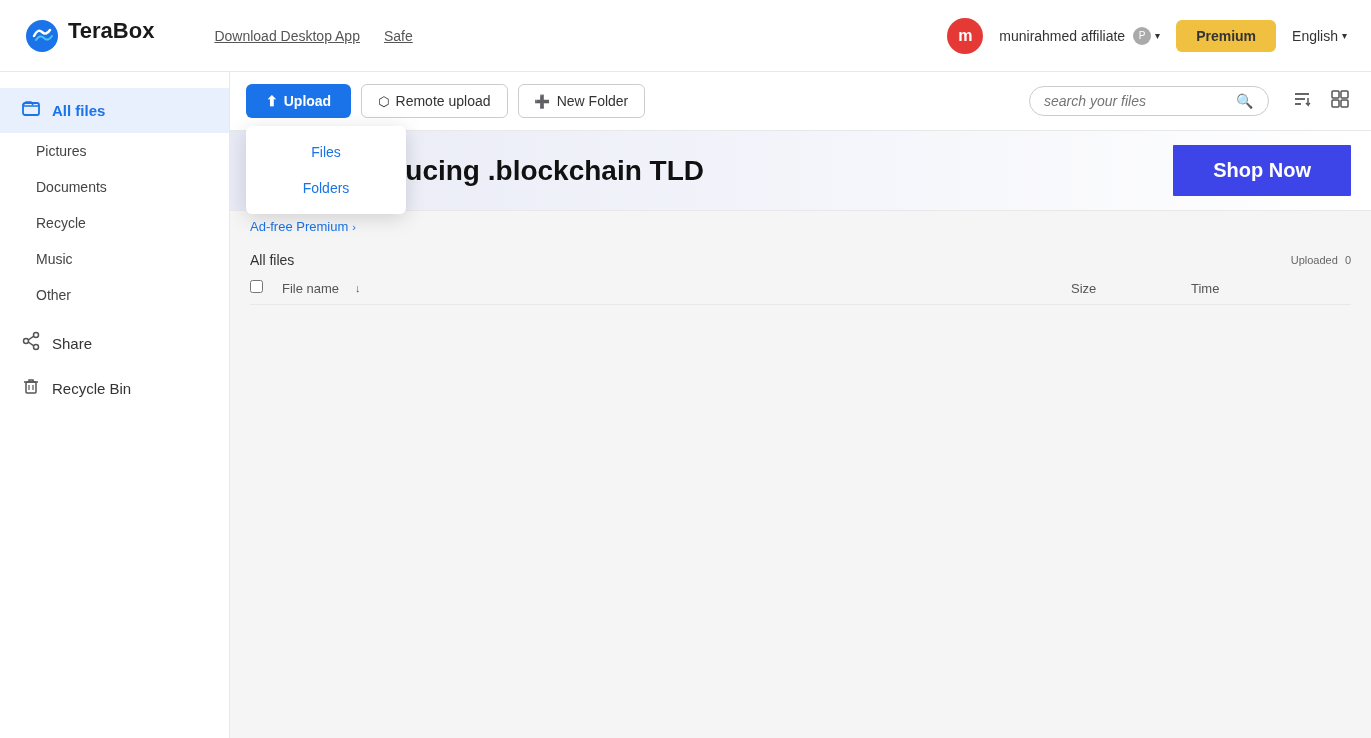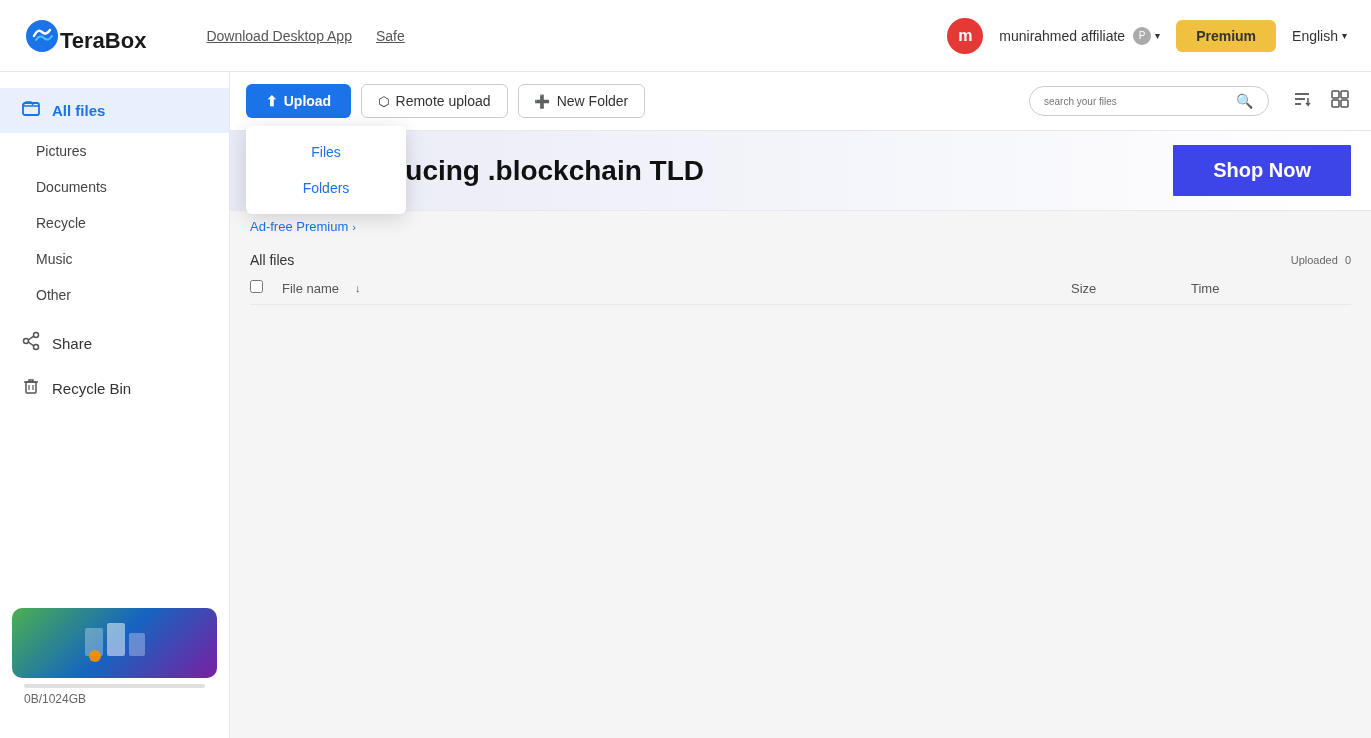--- a/index.html
+++ b/index.html
@@ -10,21 +10,22 @@
       height: 72px;
       background: #fff;
       display: flex;
       align-items: center;
       padding: 0 24px;
       border-bottom: 1px solid #e8e8e8;
       gap: 20px;
     }
     .logo-area {
       display: flex;
-      align-items: flex-end;
+      align-items: flex-start;
+      gap: 8px;
       text-decoration: none;
     }
     .logo-icon {
       width: 36px;
       height: 36px;
     }
     .logo-text {
       font-size: 22px;
       font-weight: 700;
       color: #1a1a1a;
@@ -215,24 +216,25 @@
       align-items: center;
       border: 1px solid #ccc;
       border-radius: 20px;
       padding: 6px 14px;
       background: #fff;
       width: 240px;
     }
     .search-input {
       border: none;
       outline: none;
-      font-size: 10px;
+      font-size: 14px;
       color: #999;
       width: 100%;
       background: transparent;
+      font-style: italic;
     }
     .search-icon { color: #999; font-size: 14px; }
 
     .view-controls {
       display: flex;
       align-items: center;
       gap: 8px;
       margin-left: 8px;
     }
     .view-btn {
@@ -432,39 +434,20 @@
             <rect x="5" y="6" width="10" height="11" rx="1" fill="none" stroke="#555" stroke-width="1.5"></rect>
             <line x1="3" y1="6" x2="17" y2="6" stroke="#555" stroke-width="1.5"></line>
             <path d="M8 6V4h4v2" fill="none" stroke="#555" stroke-width="1.5"></path>
             <line x1="8" y1="9" x2="8" y2="14" stroke="#555" stroke-width="1.2"></line>
             <line x1="12" y1="9" x2="12" y2="14" stroke="#555" stroke-width="1.2"></line>
           </svg>
       </span>
       <span style="font-size:15px;color:#333;">Recycle Bin</span>
     </div>
 
-    <div class="sidebar-bottom">
-      <div class="storage-banner">
-        <div class="storage-banner-inner">
-
-          <svg width="80" height="50" viewBox="0 0 80 50">
-            <rect x="10" y="10" width="18" height="28" rx="2" fill="#fff" opacity="0.3"></rect>
-            <rect x="32" y="5" width="18" height="33" rx="2" fill="#fff" opacity="0.5"></rect>
-            <rect x="54" y="15" width="16" height="23" rx="2" fill="#fff" opacity="0.3"></rect>
-            <circle cx="20" cy="38" r="6" fill="#ff8f00" opacity="0.9"></circle>
-          </svg>
-        </div>
-      </div>
-      <div class="storage-bar-wrap">
-        <div class="storage-bar">
-          <div class="storage-bar-fill"></div>
-        </div>
-      </div>
-      <div class="storage-text">0B/1024GB</div>
-    </div>
   </div>
 
   <div class="main">
 
     <div class="toolbar">
       <button class="upload-btn">
         <span>⬆</span>
         <span>Upload</span>
       </button>
 

